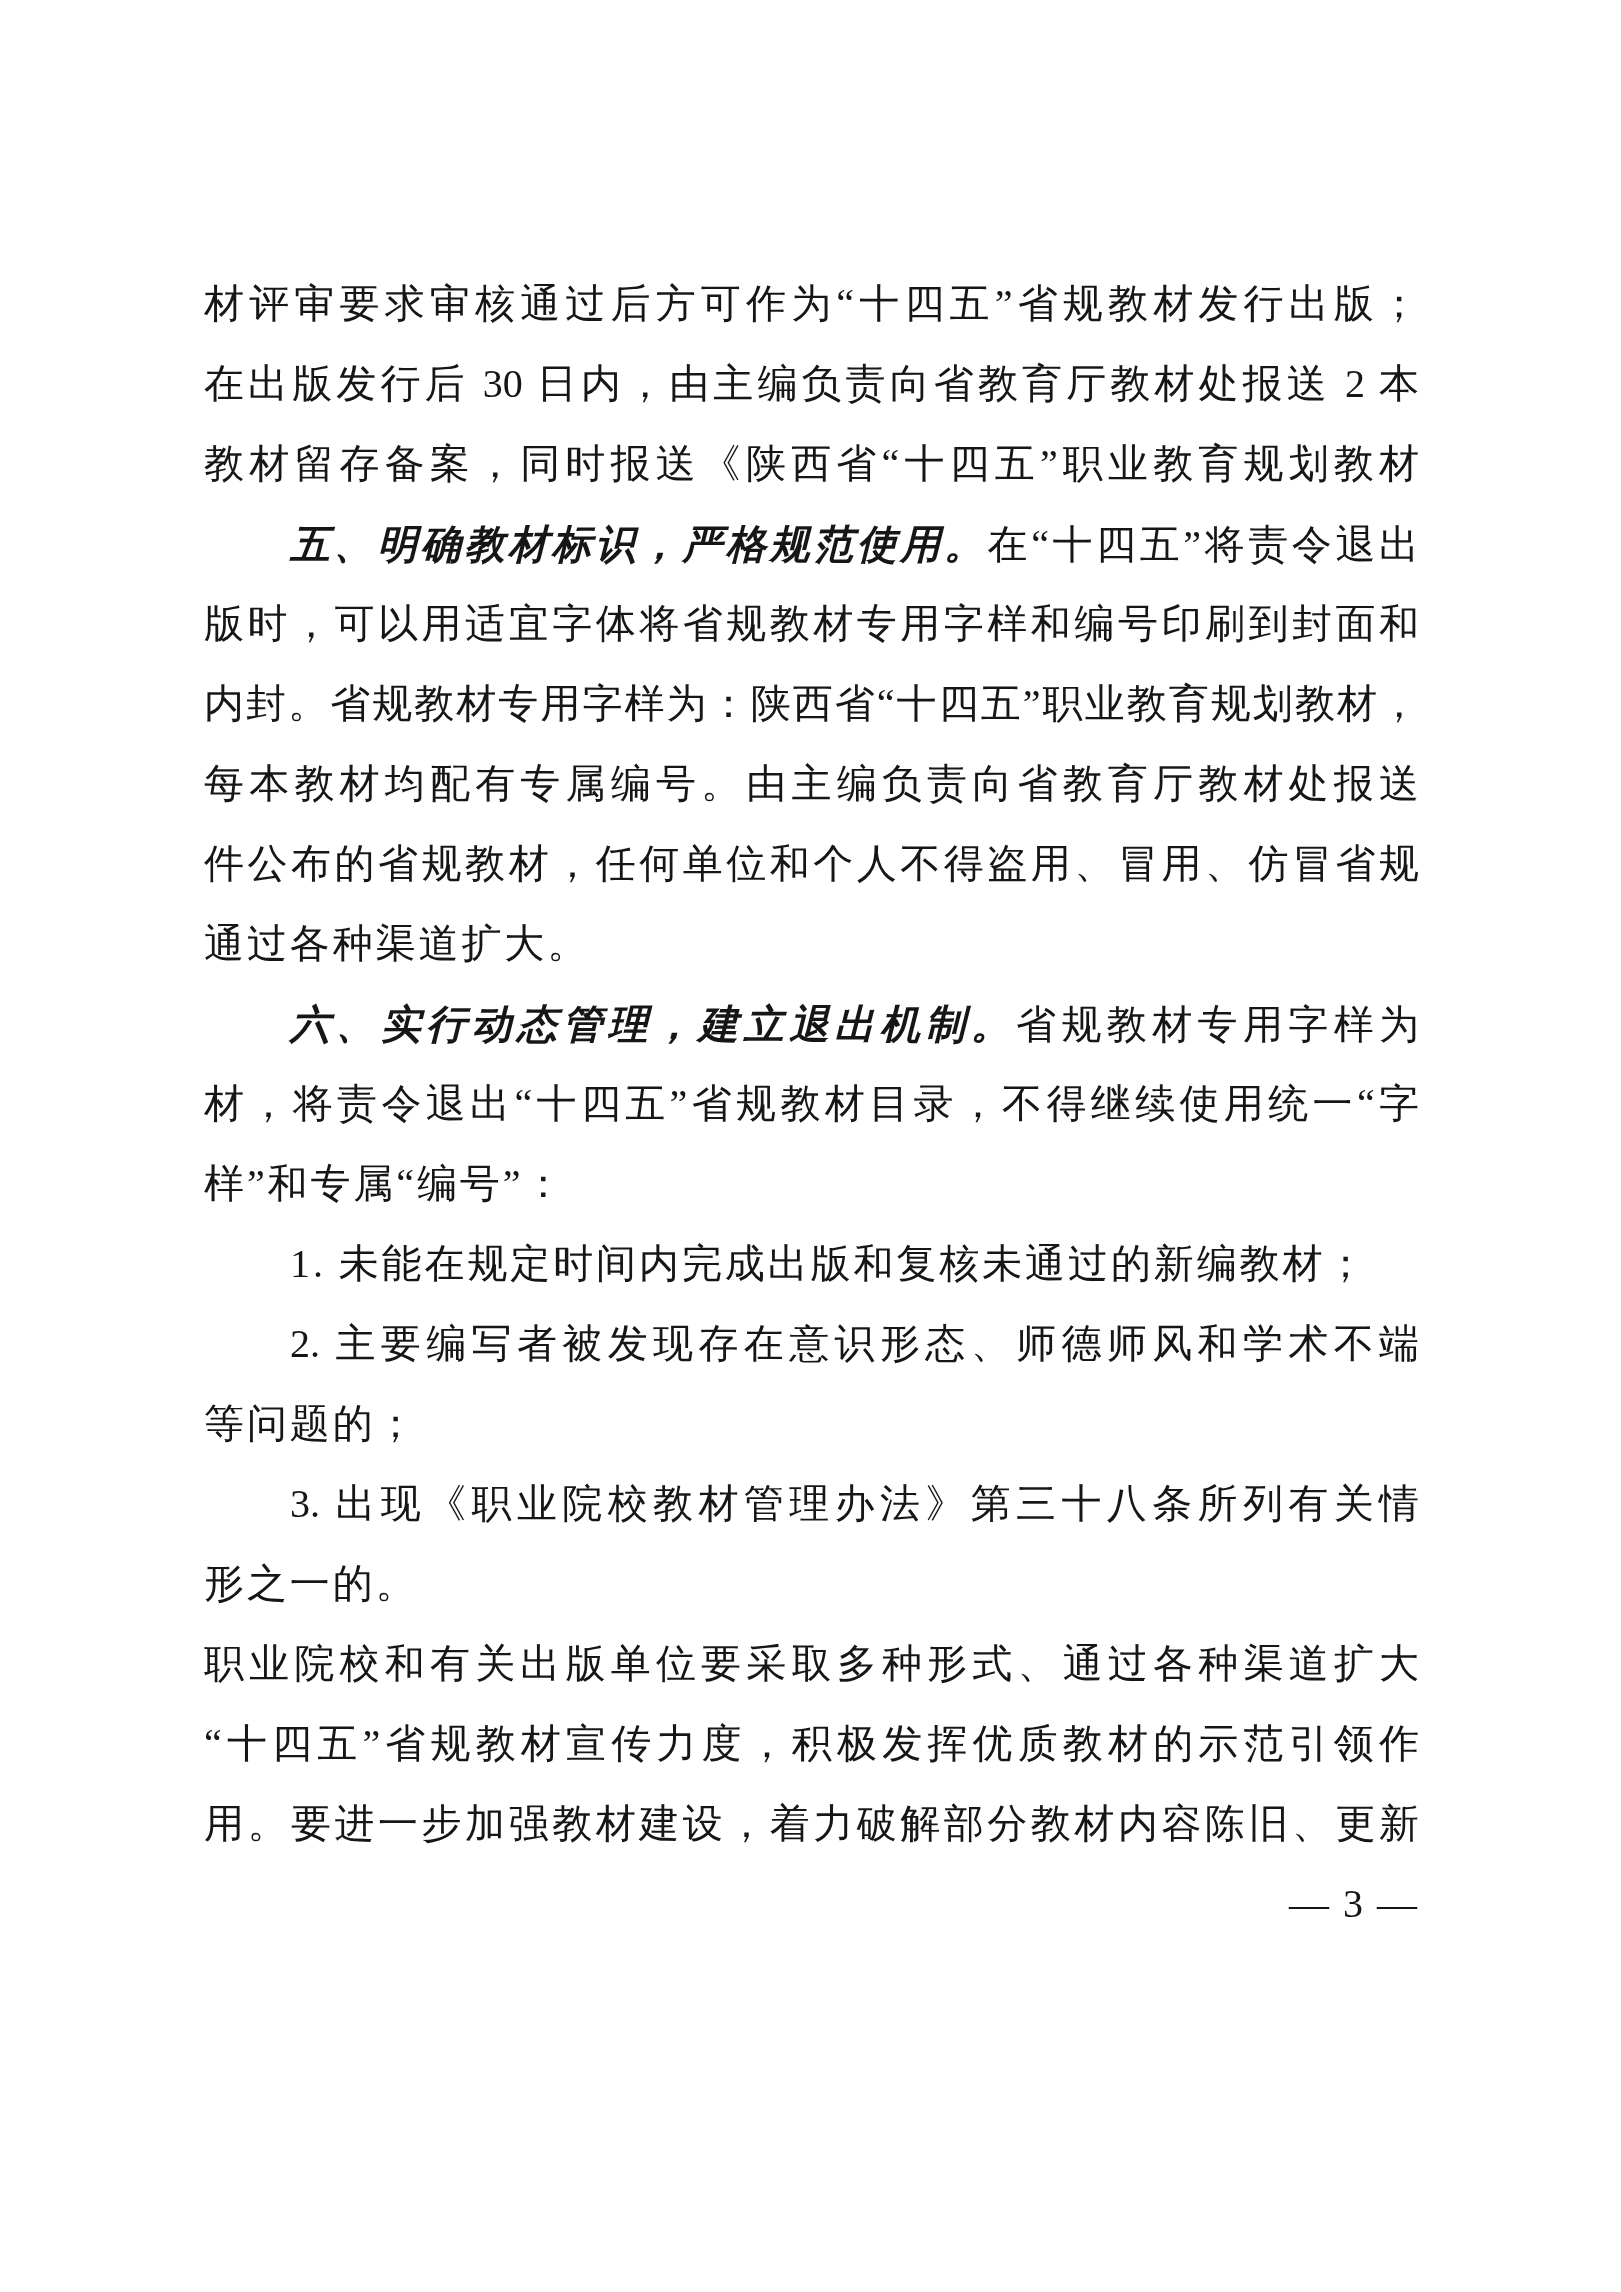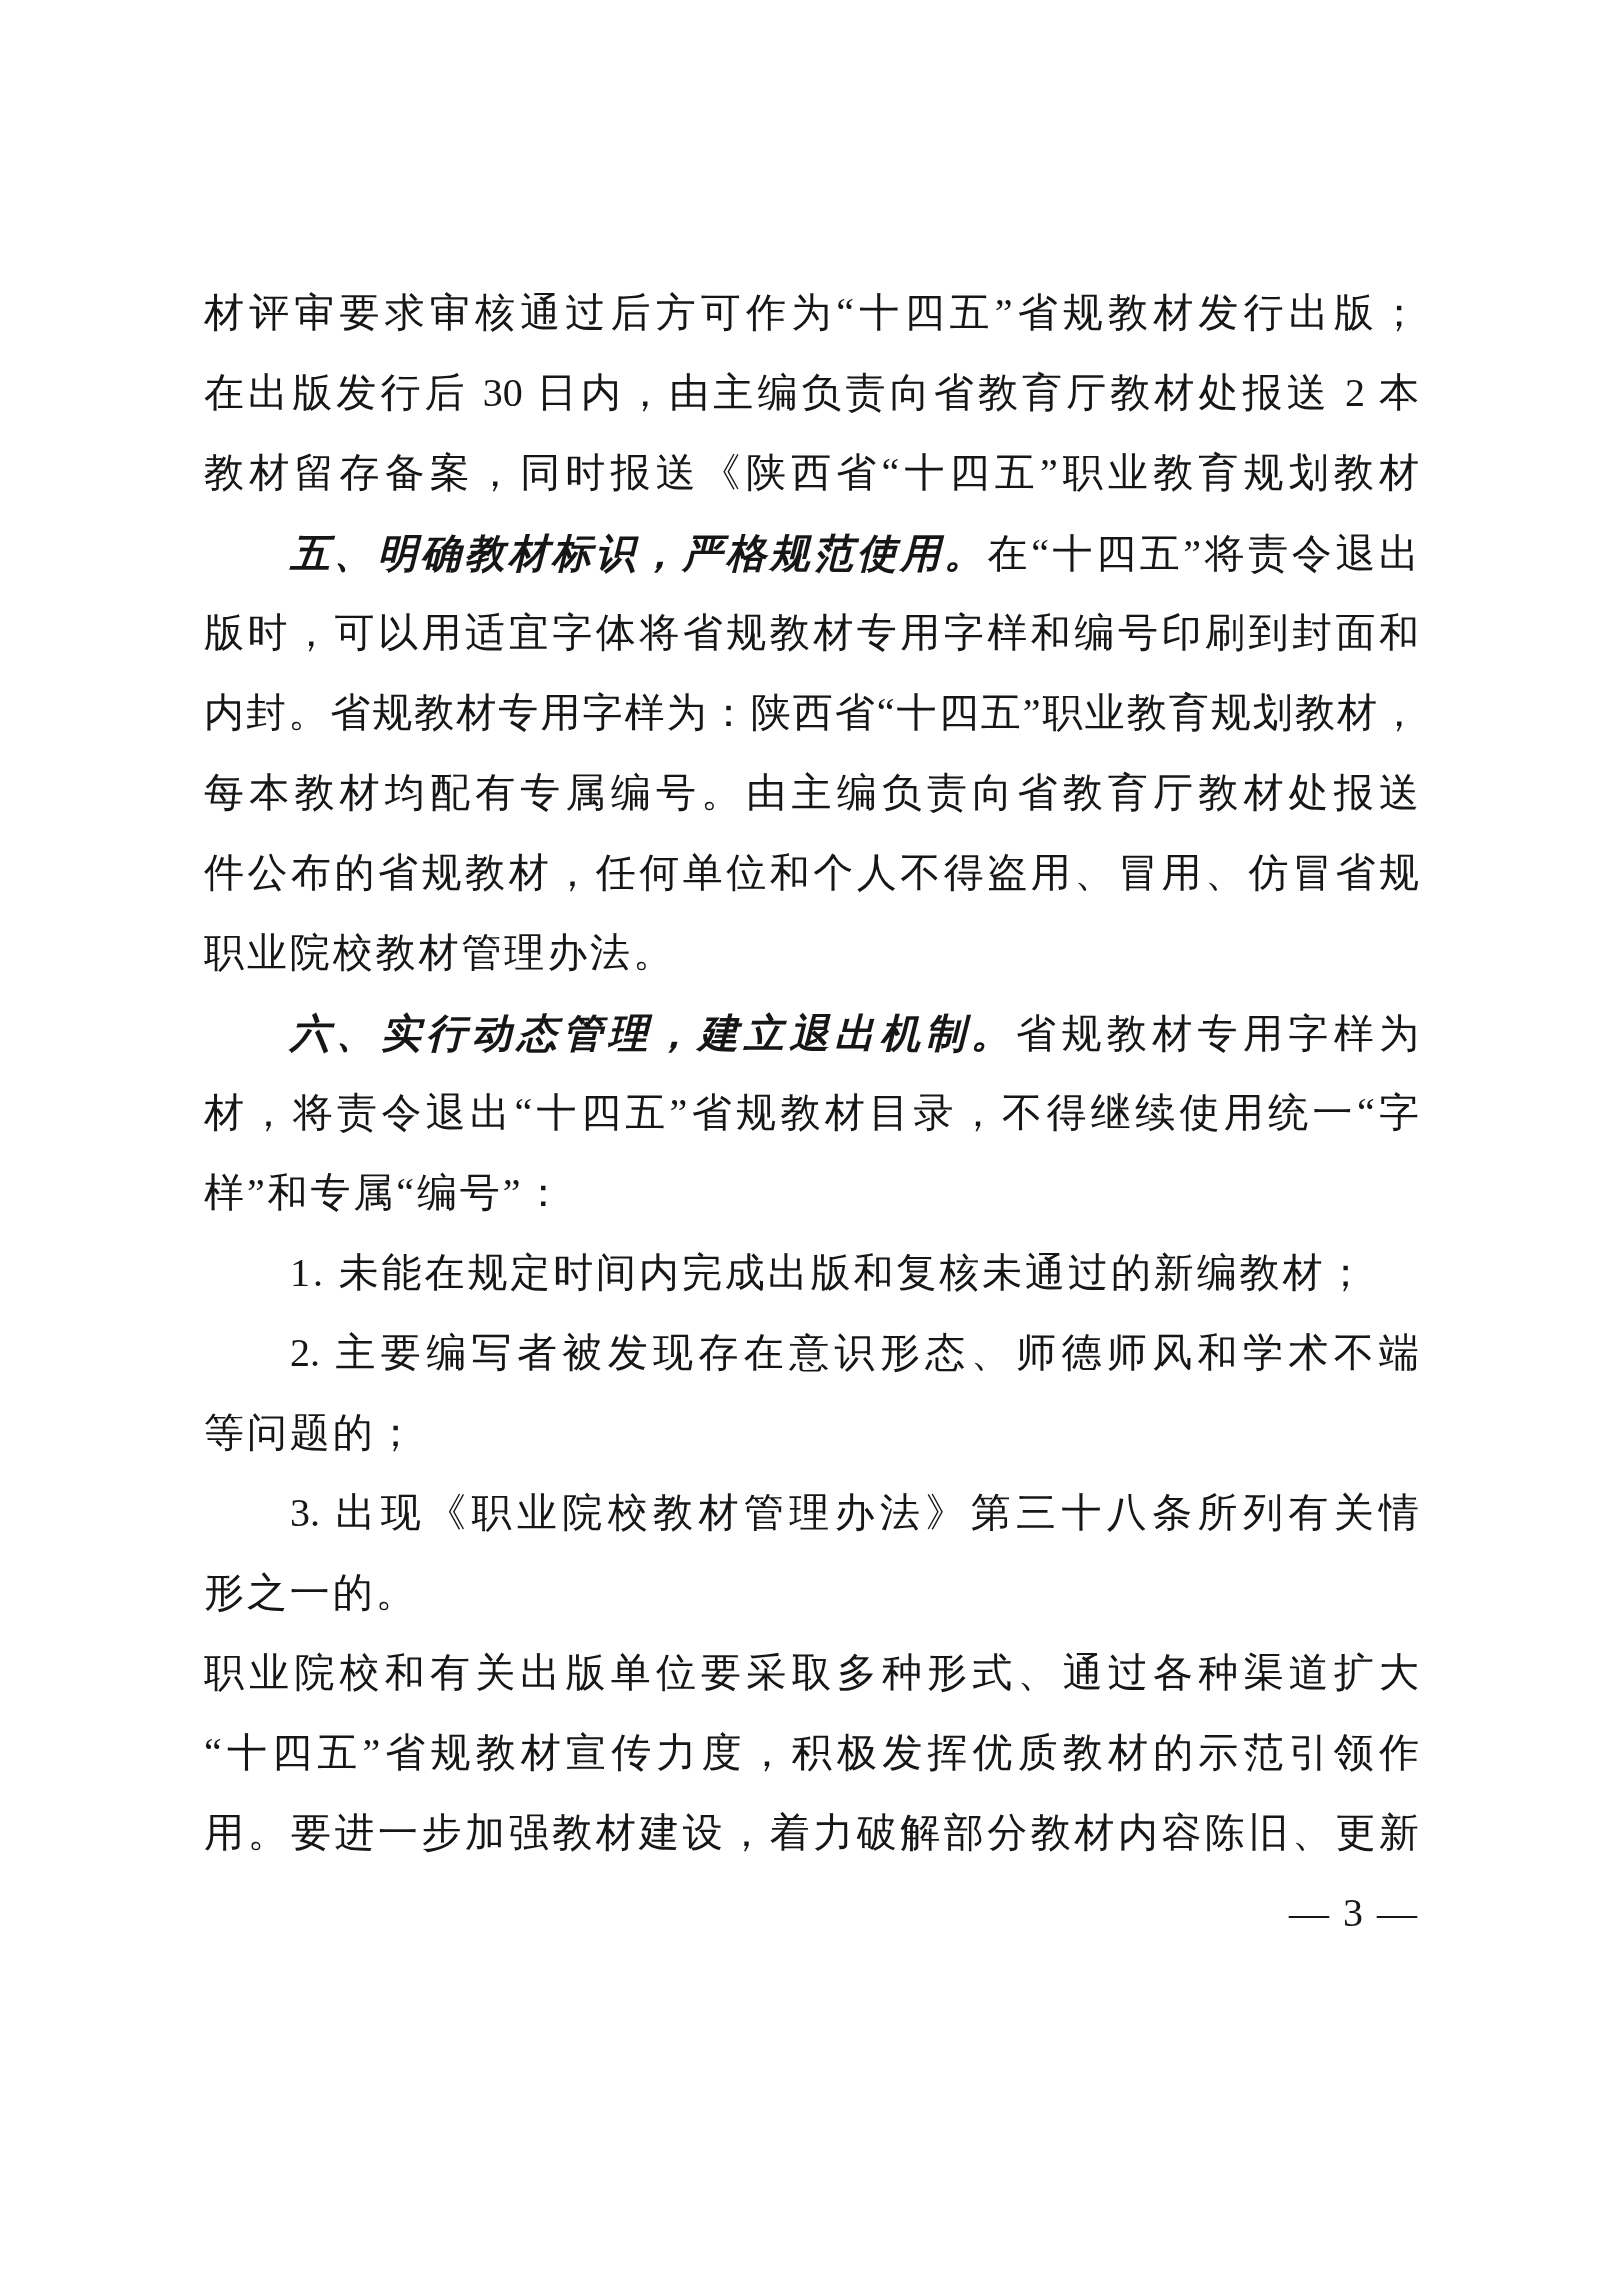--- a/index.html
+++ b/index.html
@@ -11,21 +11,21 @@
     height: 2293px;
     background: #ffffff;
     position: relative;
     font-family: "Liberation Serif", serif;
     color: #161616;
     overflow: hidden;
   }
   .doc {
     position: absolute;
     left: 204px;
-    top: 273px;
+    top: 264px;
     width: 1215px;
   }
   .line {
     height: 80px;
     line-height: 80px;
     font-size: 40px;
     overflow: hidden;
   }
   
   .j {
@@ -62,21 +62,21 @@
 
 <div class="doc">
   <div class="line j"><span>材评审要求审核通过后方可作为“十四五”省规教材发行出版；</span></div>
   <div class="line j"><span>在出版发行后 30 日内，由主编负责向省教育厅教材处报送 2 本</span></div>
   <div class="line j"><span>教材留存备案，同时报送《陕西省“十四五”职业教育规划教材</span></div>
   <div class="line j indent"><span class="hd">五、明确教材标识，严格规范使用。</span><span>在“十四五”将责令退出</span></div>
   <div class="line j"><span>版时，可以用适宜字体将省规教材专用字样和编号印刷到封面和</span></div>
   <div class="line j"><span>内封。省规教材专用字样为：陕西省“十四五”职业教育规划教材，</span></div>
   <div class="line j"><span>每本教材均配有专属编号。由主编负责向省教育厅教材处报送</span></div>
   <div class="line j"><span>件公布的省规教材，任何单位和个人不得盗用、冒用、仿冒省规</span></div>
-  <div class="line l"><span>职业院校教材管理办法。</span></div>
+  <div class="line l"><span>通过各种渠道扩大。</span></div>
   <div class="line j indent"><span class="hd">六、实行动态管理，建立退出机制。</span><span>省规教材专用字样为</span></div>
   <div class="line j"><span>材，将责令退出“十四五”省规教材目录，不得继续使用统一“字</span></div>
   <div class="line l"><span>样”和专属“编号”：</span></div>
   <div class="line l indent"><span>1. 未能在规定时间内完成出版和复核未通过的新编教材；</span></div>
   <div class="line j indent"><span>2. 主要编写者被发现存在意识形态、师德师风和学术不端</span></div>
   <div class="line l"><span>等问题的；</span></div>
   <div class="line j indent"><span>3. 出现《职业院校教材管理办法》第三十八条所列有关情</span></div>
   <div class="line l"><span>形之一的。</span></div>
   <div class="line j"><span>职业院校和有关出版单位要采取多种形式、通过各种渠道扩大</span></div>
   <div class="line j"><span>“十四五”省规教材宣传力度，积极发挥优质教材的示范引领作</span></div>

